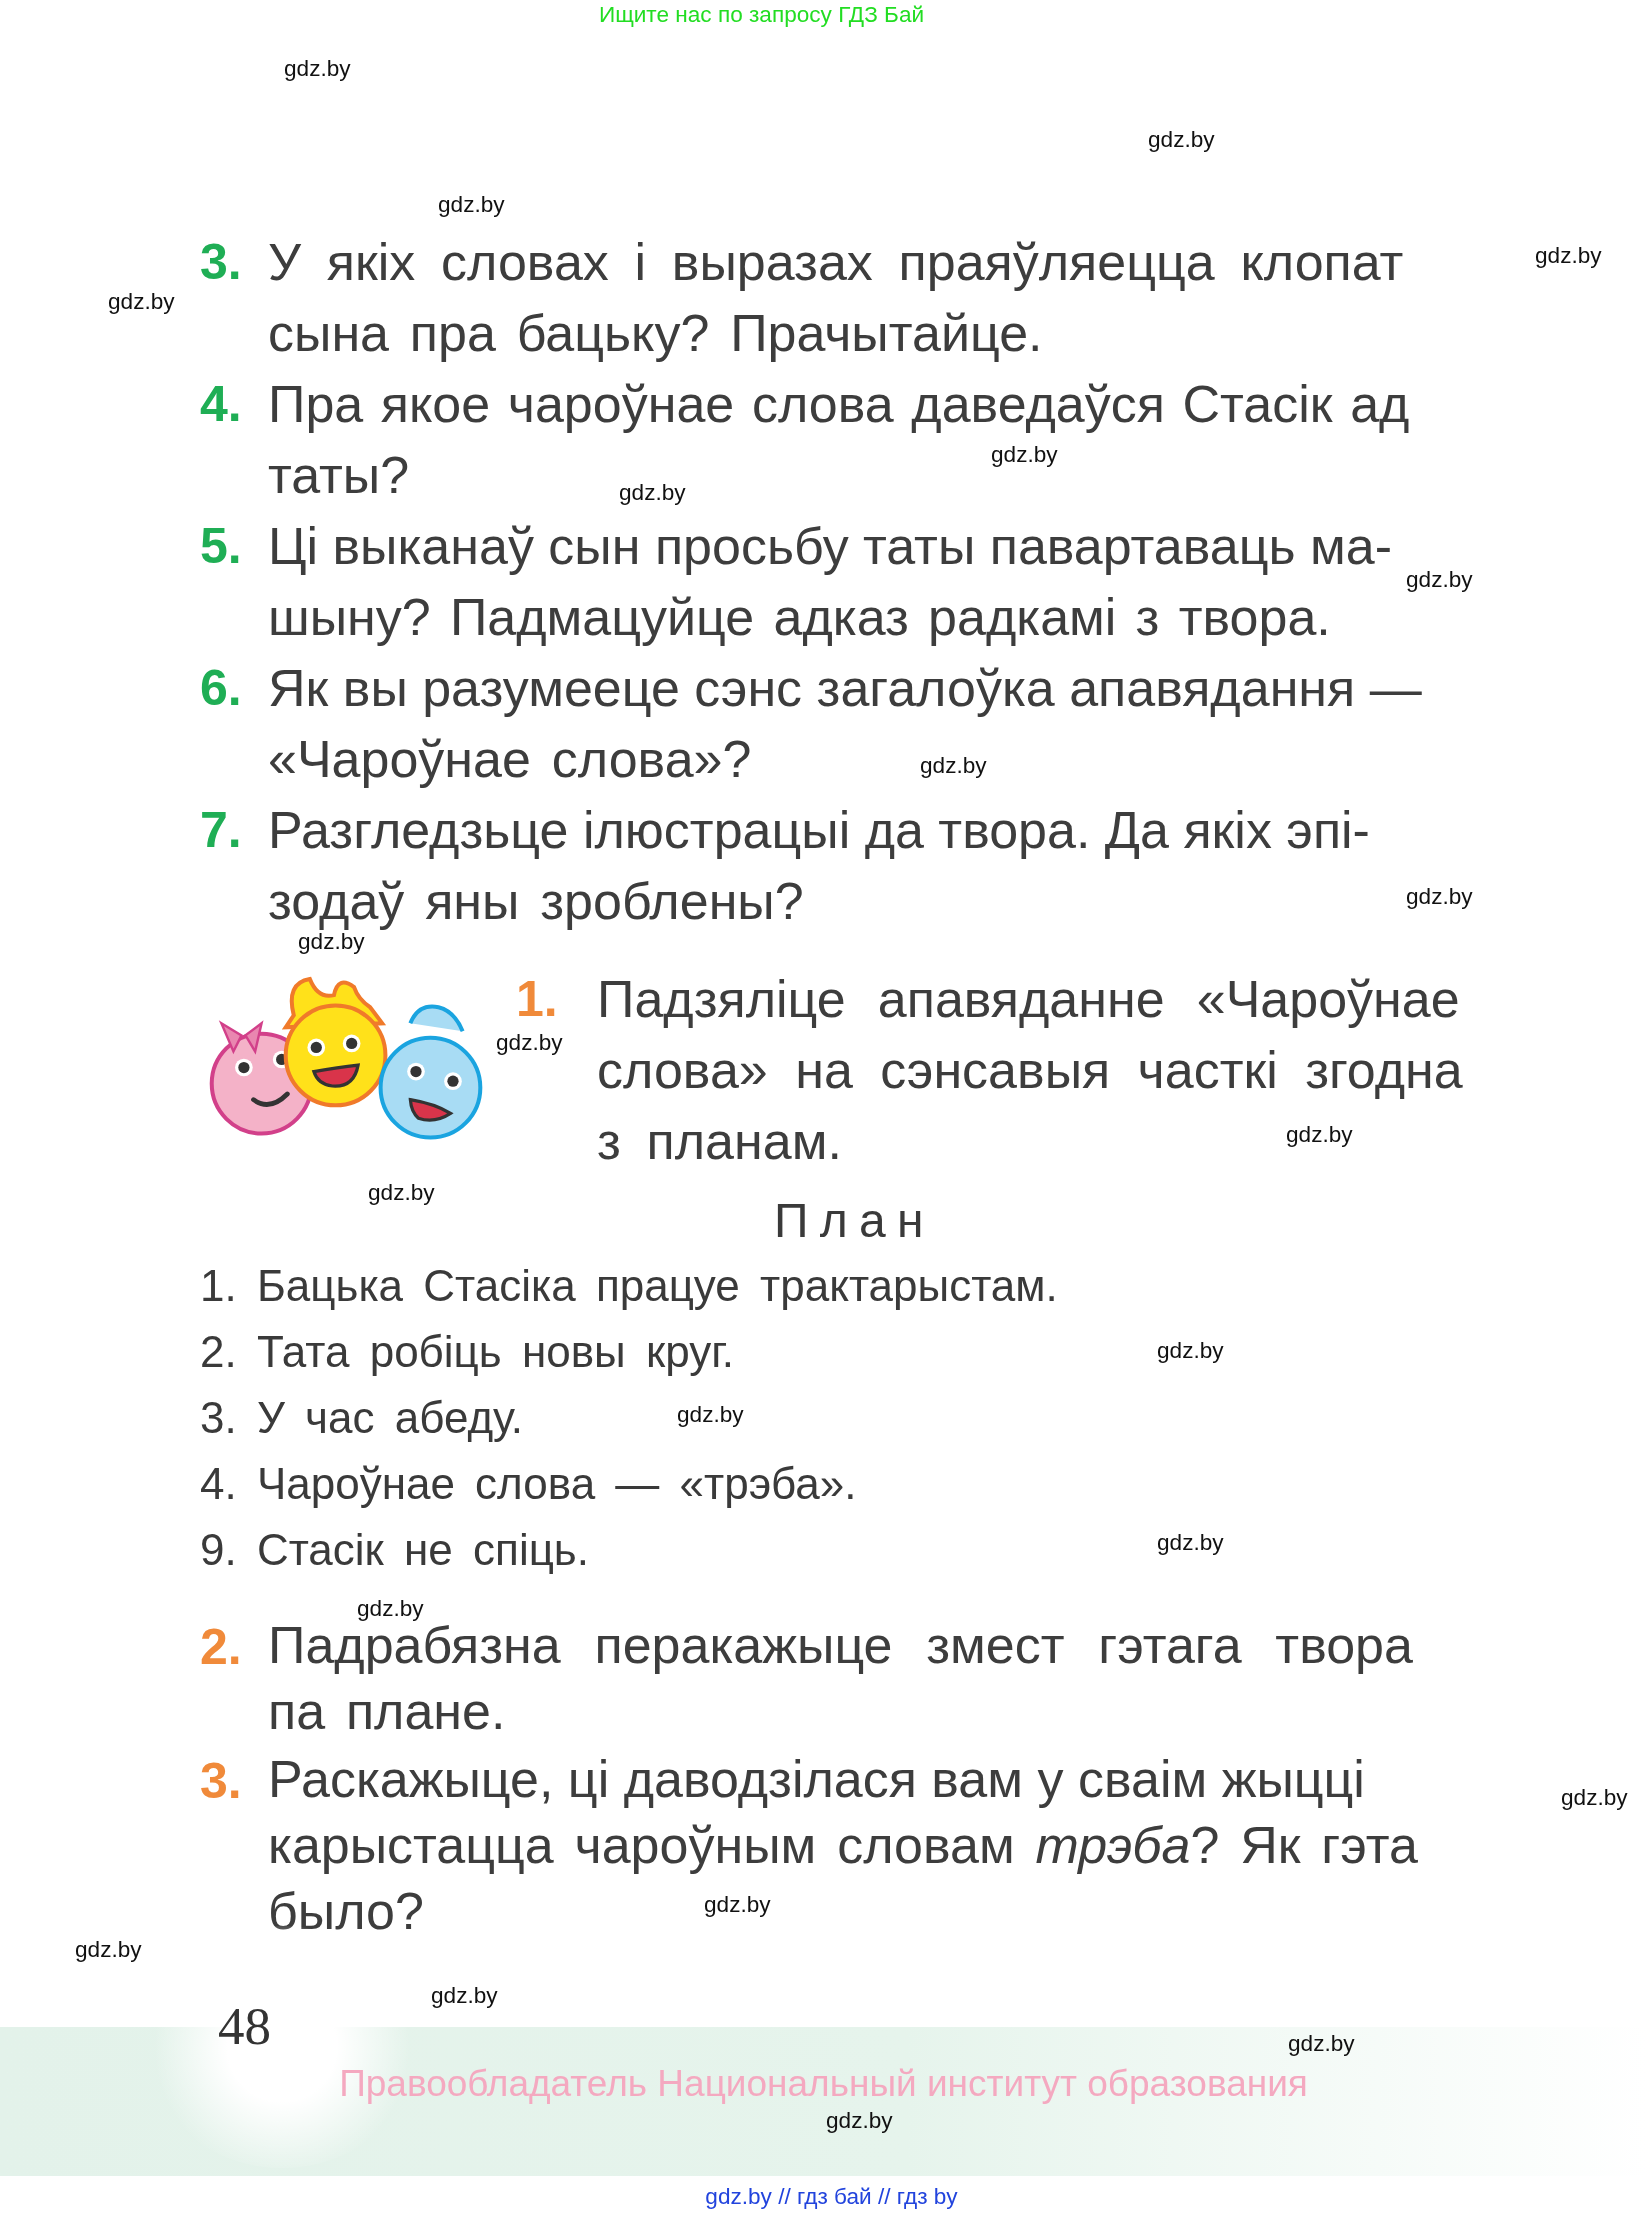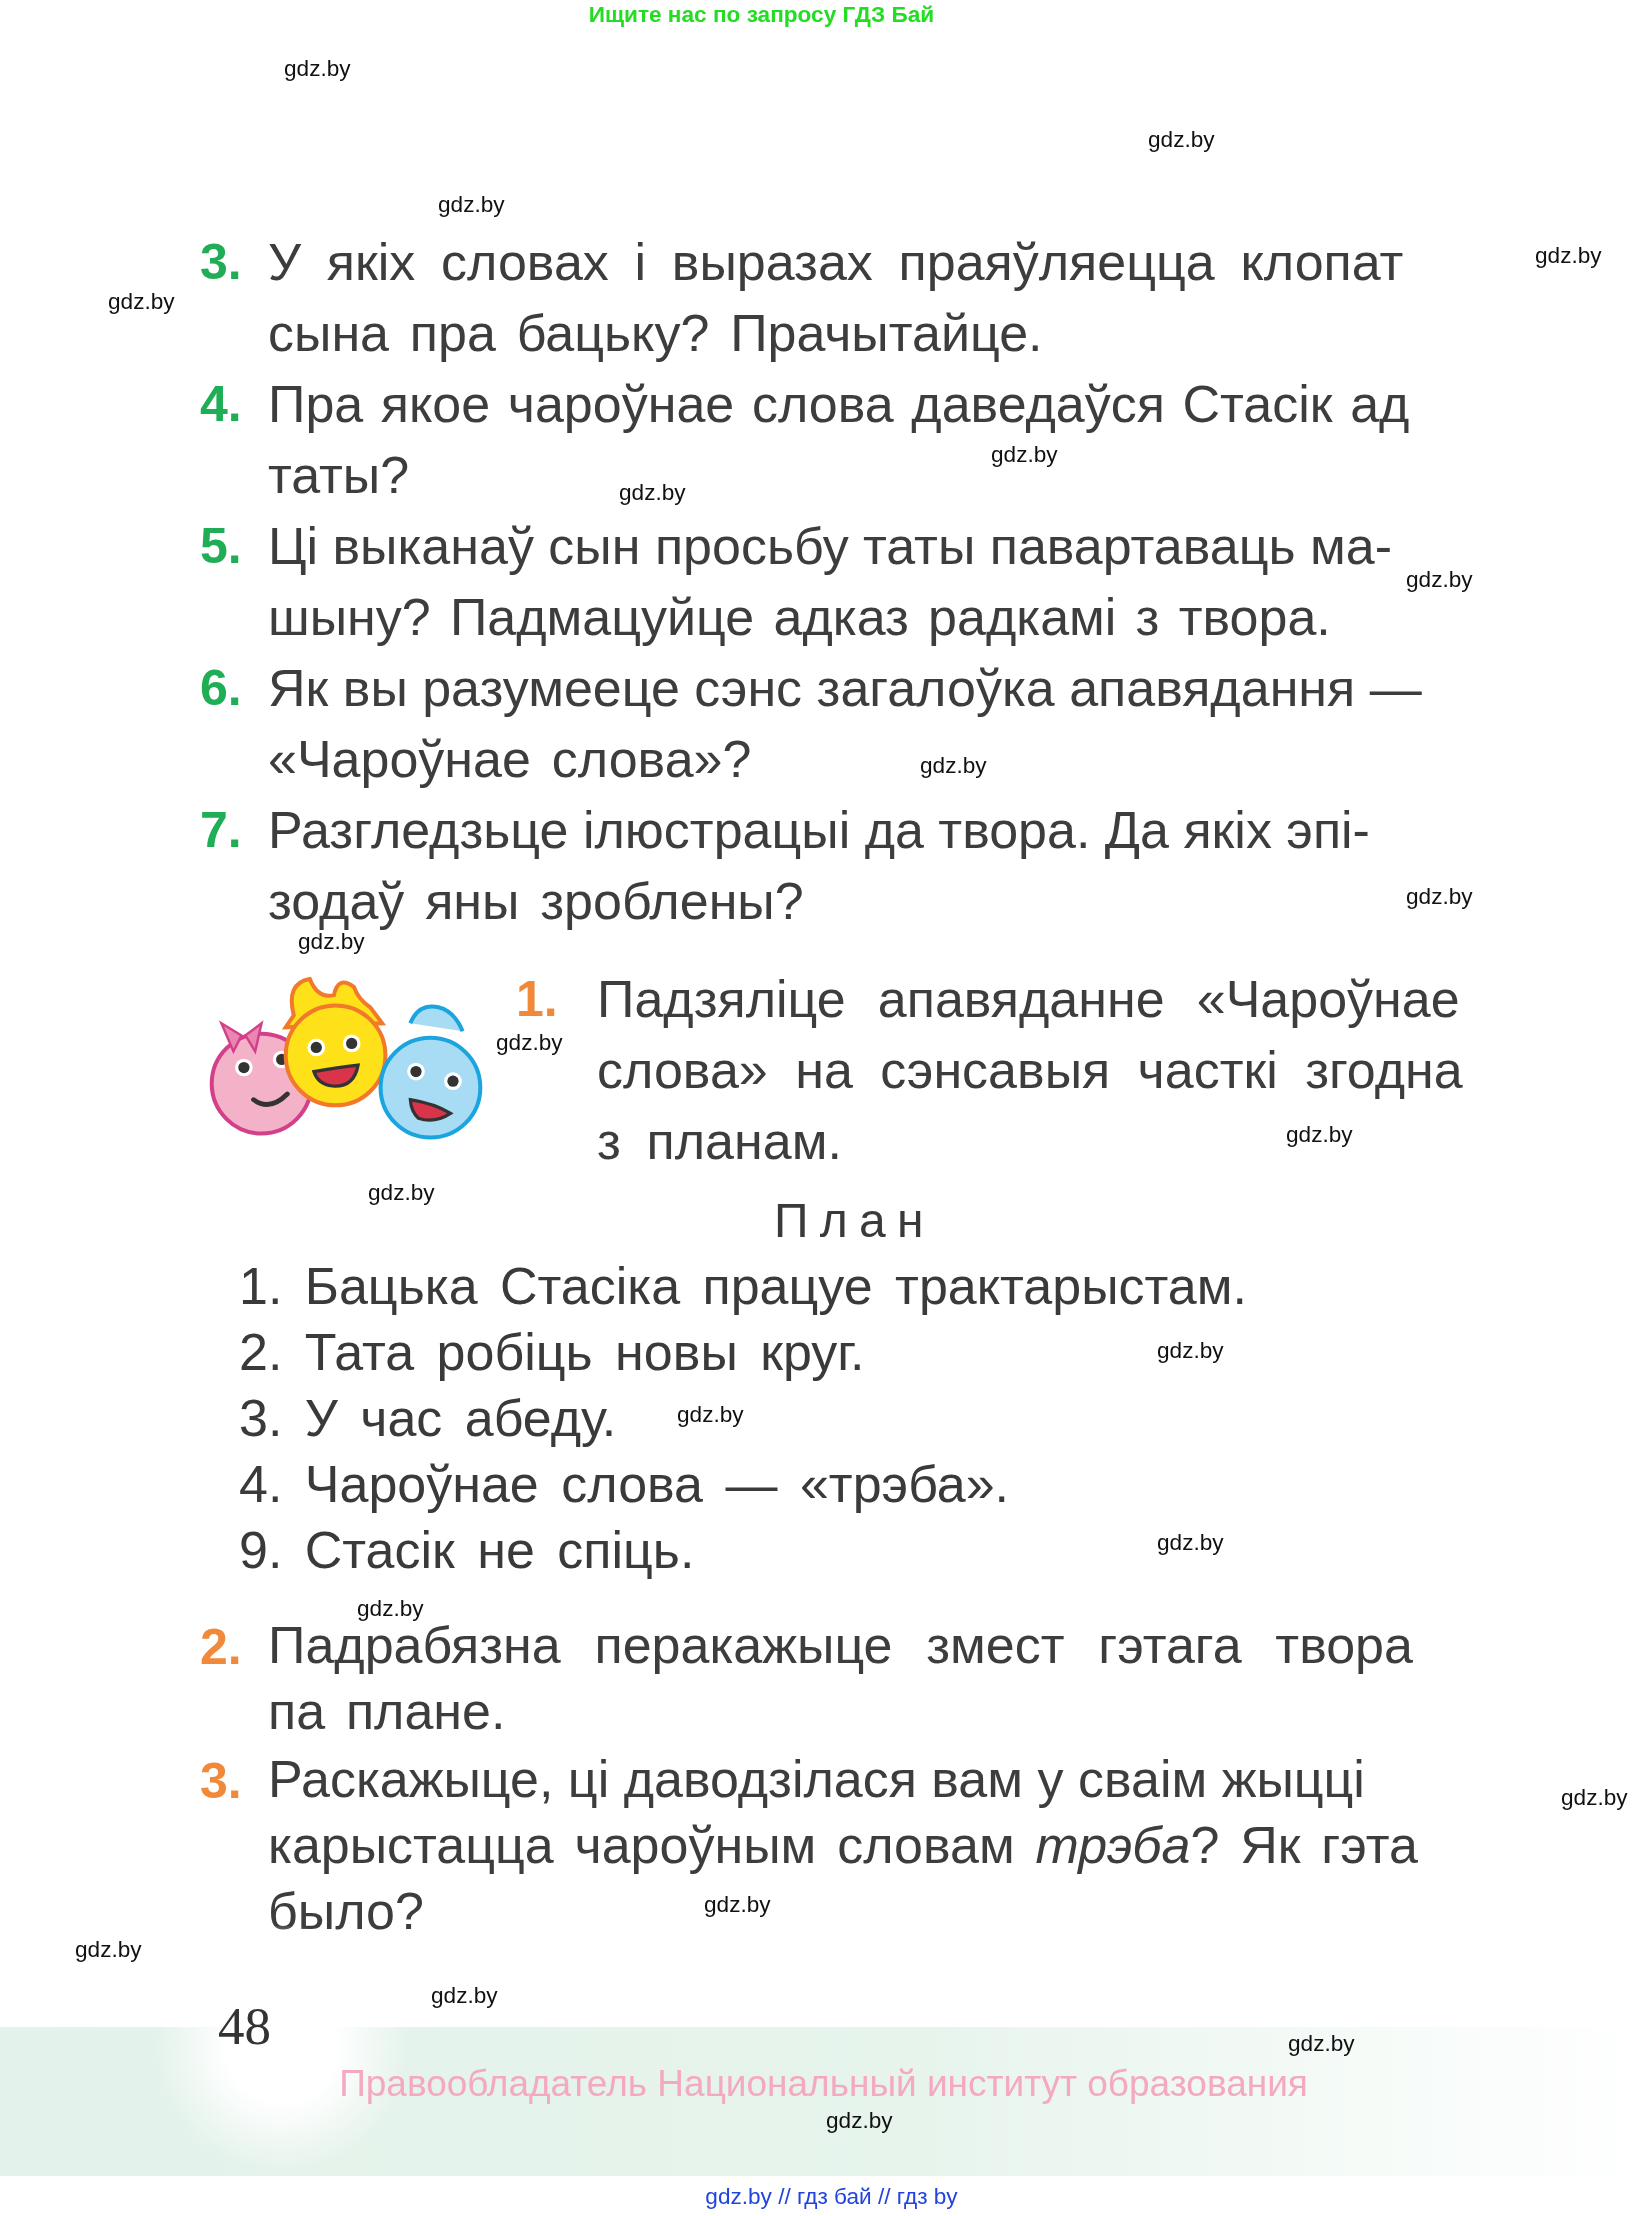--- a/index.html
+++ b/index.html
@@ -1,30 +1,30 @@
 <!DOCTYPE html>
 <html style="font-size:13px"><head>
 <meta charset="utf-8">
 <style>
   html,body{margin:0;padding:0;background:#fff;}
   body{width:1647px;height:2216px;position:relative;overflow:hidden;font-family:"Liberation Sans",sans-serif;color:#3a3a3a;}
   .abs{position:absolute;white-space:nowrap;}
-  .top-banner{left:0;width:1523px;top:1.6px;text-align:center;color:#22dd22;font-size:22.6px;font-weight:bold;}
+  .top-banner{left:0;width:1523px;top:1.6px;text-align:center;color:#22dd22;font-size:22.6px;}
   .wm{font-size:22.6px;color:#111;}
   .line{font-size:52px;line-height:71px;color:#3d3d3d;}
   .num{font-weight:bold;font-size:50px;}
   .green{color:#1fae55;}
   .orange{color:#f08a3a;}
   .footer-bg{left:0;top:2027px;width:1647px;height:149px;background:linear-gradient(90deg,#e3f2ea 0%,#e6f4ec 55%,#ffffff 100%);}
   .footer-glow{left:145px;top:1926px;width:274px;height:242px;border-radius:50%;background:radial-gradient(circle,#ffffff 30%,rgba(230,244,236,0.0) 70%);}
   .page-num{left:218px;top:1983px;font-family:"Liberation Serif",serif;font-size:53px;color:#333;margin-top:13px;}
   .rights{left:0;width:1647px;top:2063px;text-align:center;color:#f4a9c0;font-size:37px;}
   .bottom-links{left:0;width:1647px;top:2184px;text-align:center;color:#2244dd;font-size:22.6px;padding-left:8px;}
   .plan-title{left:774px;top:1193px;font-size:48px;letter-spacing:11.3px;}
-  .plan{font-size:52px;line-height:66px;margin-left:39px;}
+  .plan{font-size:44px;line-height:66px;}
   .illus{left:197px;top:967px;width:290px;height:193px;}
 </style>
 </head>
 <body>
 
 <div class="abs top-banner">Ищите нас по запросу ГДЗ Бай</div>
 
 <div class="abs wm" style="left:284px;top:56px">gdz.by</div>
 <div class="abs wm" style="left:1148px;top:127px">gdz.by</div>
 <div class="abs wm" style="left:438px;top:192px">gdz.by</div>

